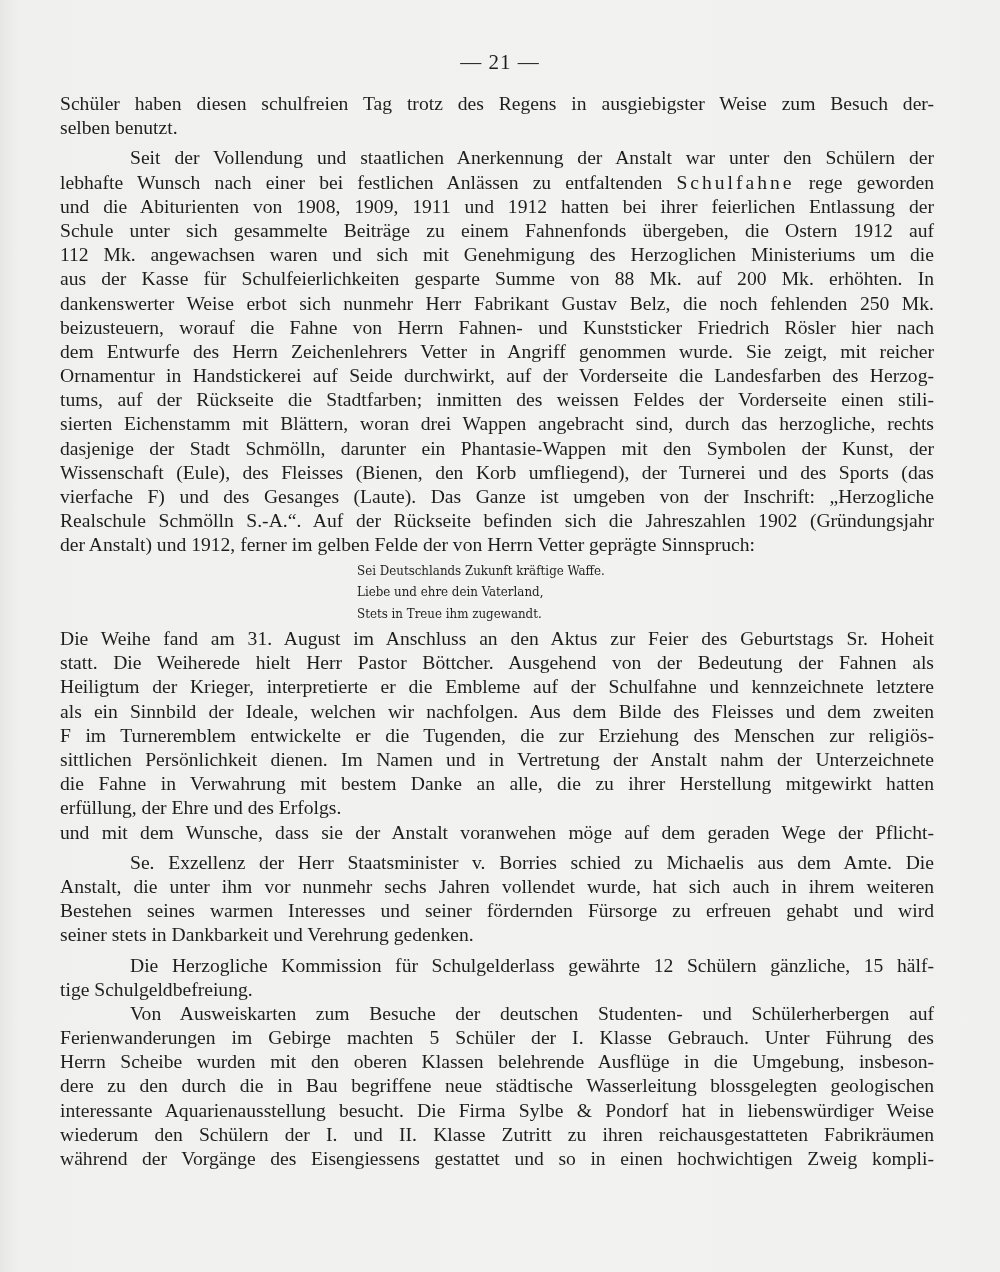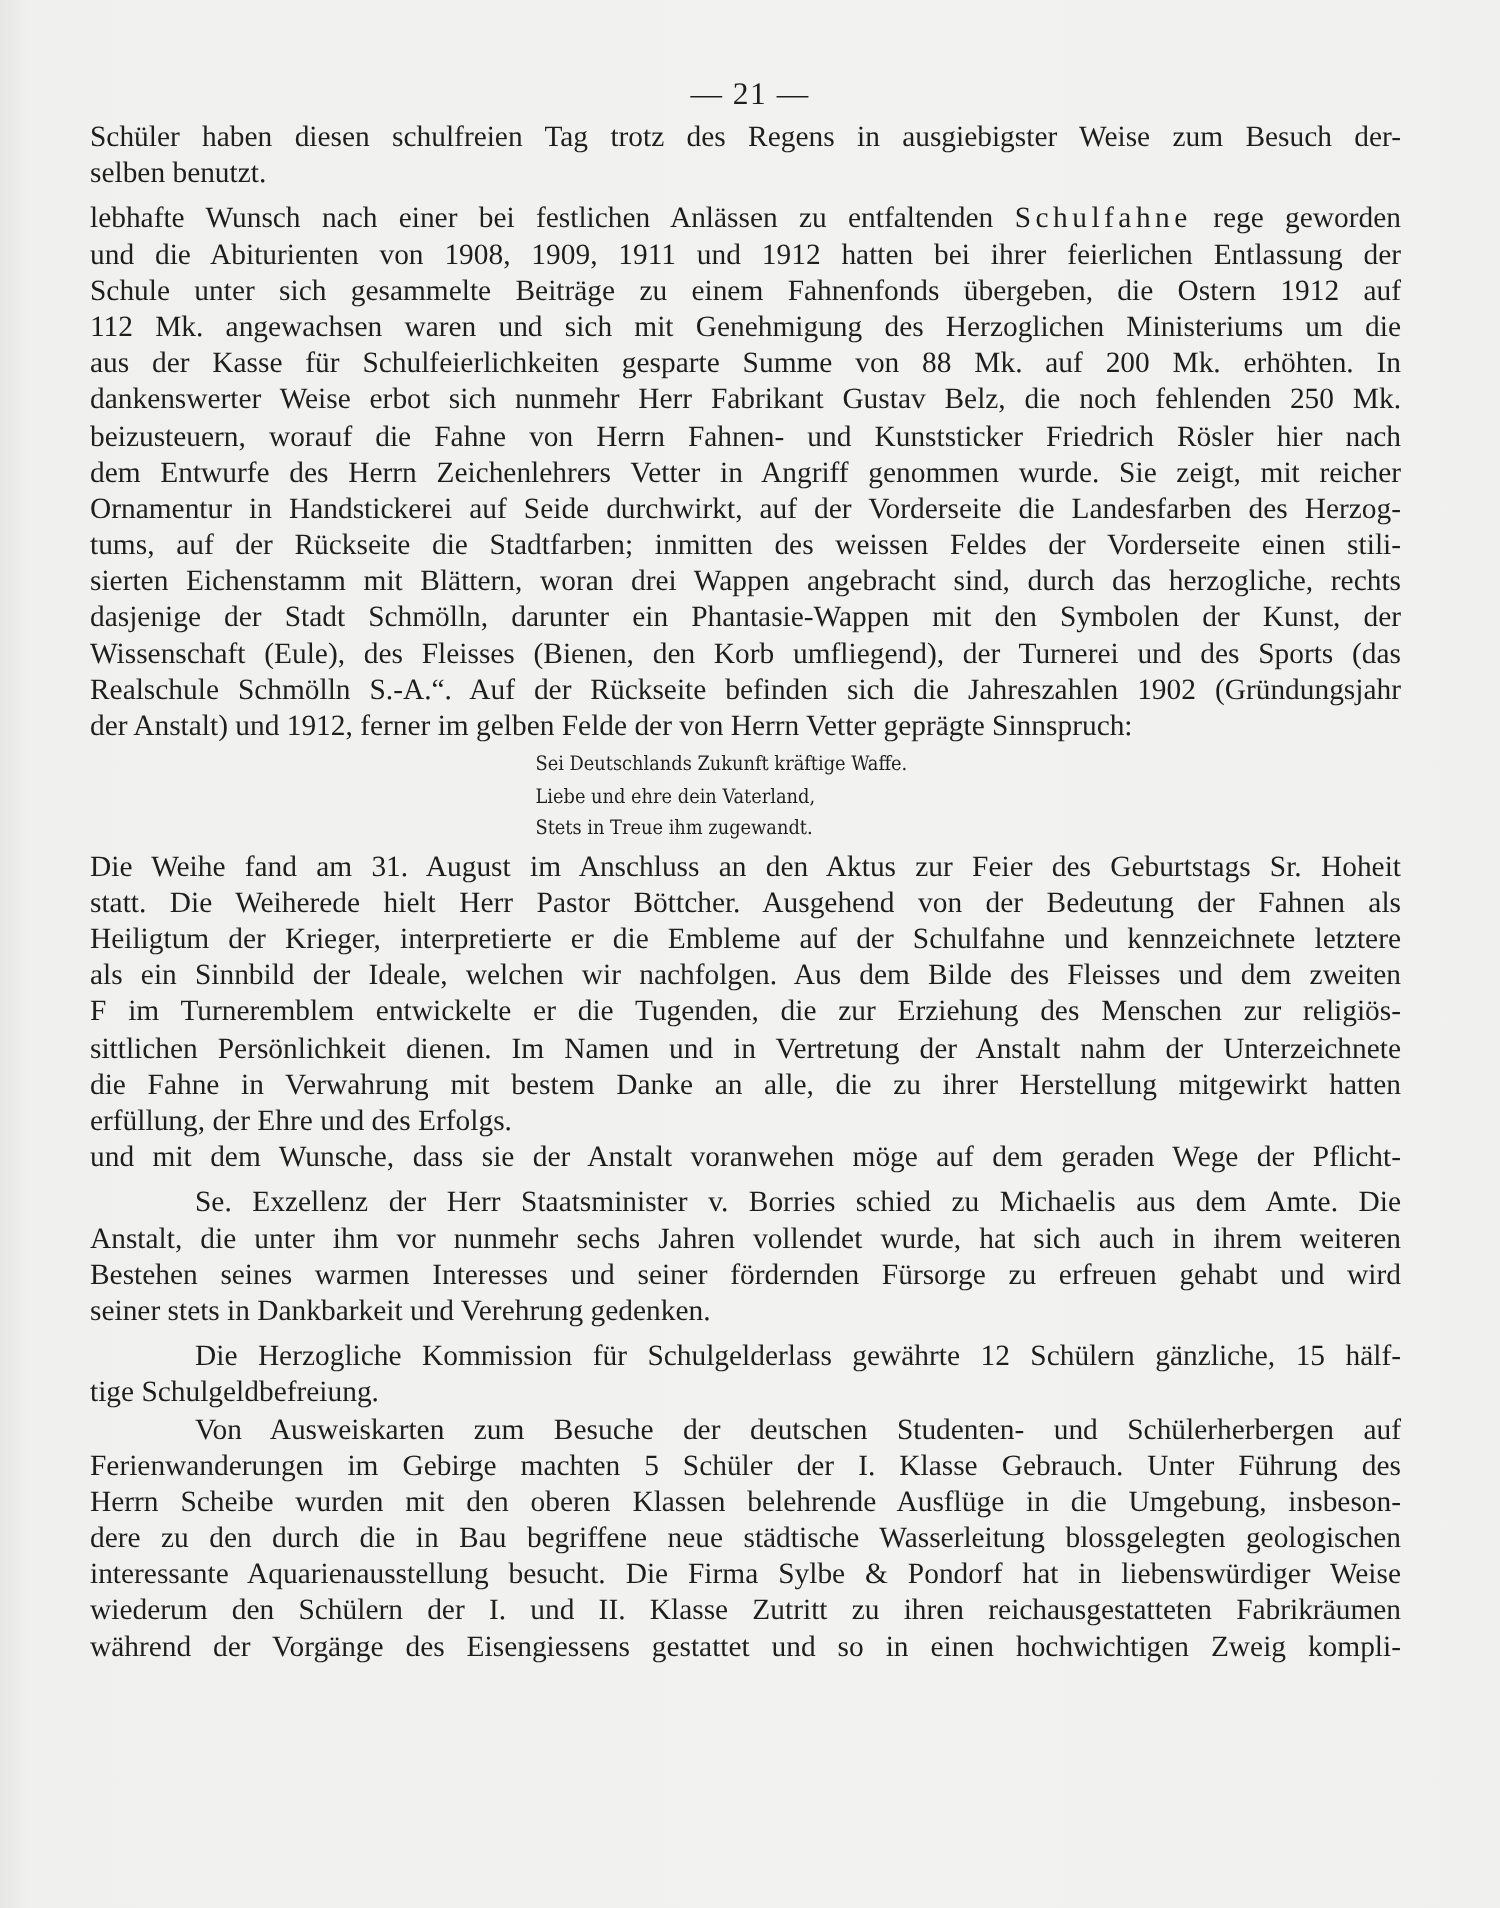--- a/index.html
+++ b/index.html
@@ -12,21 +12,21 @@
   }
   .page {
     position: absolute; left: 0; top: 0; width: 1000px; height: 1272px;
     background: linear-gradient(90deg, #e6e6e4 0px, #f0f0ee 18px, #f2f2f0 60%, #f0f0ee 100%);
   }
   .page-number {
     position: absolute; top: 50px; left: 0; width: 1000px;
     text-align: center; font-size: 21px; letter-spacing: 1px;
   }
   .body-text {
-    position: absolute; left: 60px; top: 80px; width: 874px;
+    position: absolute; left: 60px; top: 92px; width: 874px;
     font-size: 19.6px; line-height: 24.2px;
     text-align: justify;
     font-stretch: condensed;
   }
   .line {
     display: block; white-space: nowrap;
     text-align-last: justify; text-align: justify;
     height: 24.2px;
     transform-origin: left center;
   }
@@ -50,33 +50,35 @@
 
   <div class="body-text">
 
     <div>
       <span class="line">Schüler haben diesen schulfreien Tag trotz des Regens in ausgiebigster Weise zum Besuch der-</span>
       <span class="line last">selben benutzt.</span>
     </div>
     <div class="gap"></div>
 
     <div>
+      <span class="line indent">Seit der Vollendung und staatlichen Anerkennung der Anstalt war unter den Schülern der</span>
       <span class="line"><span>lebhafte Wunsch nach einer bei festlichen Anlässen zu entfaltenden</span> <span class="spaced">Schulfahne</span> <span>rege geworden</span></span>
       <span class="line">und die Abiturienten von 1908, 1909, 1911 und 1912 hatten bei ihrer feierlichen Entlassung der</span>
       <span class="line">Schule unter sich gesammelte Beiträge zu einem Fahnenfonds übergeben, die Ostern 1912 auf</span>
       <span class="line">112 Mk. angewachsen waren und sich mit Genehmigung des Herzoglichen Ministeriums um die</span>
       <span class="line">aus der Kasse für Schulfeierlichkeiten gesparte Summe von 88 Mk. auf 200 Mk. erhöhten. In</span>
       <span class="line">dankenswerter Weise erbot sich nunmehr Herr Fabrikant Gustav Belz, die noch fehlenden 250 Mk.</span>
       <span class="line">beizusteuern, worauf die Fahne von Herrn Fahnen- und Kunststicker Friedrich Rösler hier nach</span>
       <span class="line">dem Entwurfe des Herrn Zeichenlehrers Vetter in Angriff genommen wurde. Sie zeigt, mit reicher</span>
       <span class="line">Ornamentur in Handstickerei auf Seide durchwirkt, auf der Vorderseite die Landesfarben des Herzog-</span>
       <span class="line">tums, auf der Rückseite die Stadtfarben; inmitten des weissen Feldes der Vorderseite einen stili-</span>
       <span class="line">sierten Eichenstamm mit Blättern, woran drei Wappen angebracht sind, durch das herzogliche, rechts</span>
       <span class="line">dasjenige der Stadt Schmölln, darunter ein Phantasie-Wappen mit den Symbolen der Kunst, der</span>
       <span class="line">Wissenschaft (Eule), des Fleisses (Bienen, den Korb umfliegend), der Turnerei und des Sports (das</span>
+      <span class="line">vierfache F) und des Gesanges (Laute). Das Ganze ist umgeben von der Inschrift: „Herzogliche</span>
       <span class="line">Realschule Schmölln S.-A.“. Auf der Rückseite befinden sich die Jahreszahlen 1902 (Gründungsjahr</span>
       <span class="line last">der Anstalt) und 1912, ferner im gelben Felde der von Herrn Vetter geprägte Sinnspruch:</span>
     </div>
 
     <div class="verse">
       <span class="vline">Sei Deutschlands Zukunft kräftige Waffe.</span>
       <span class="vline">Liebe und ehre dein Vaterland,</span>
       <span class="vline">Stets in Treue ihm zugewandt.</span>
     </div>
 

